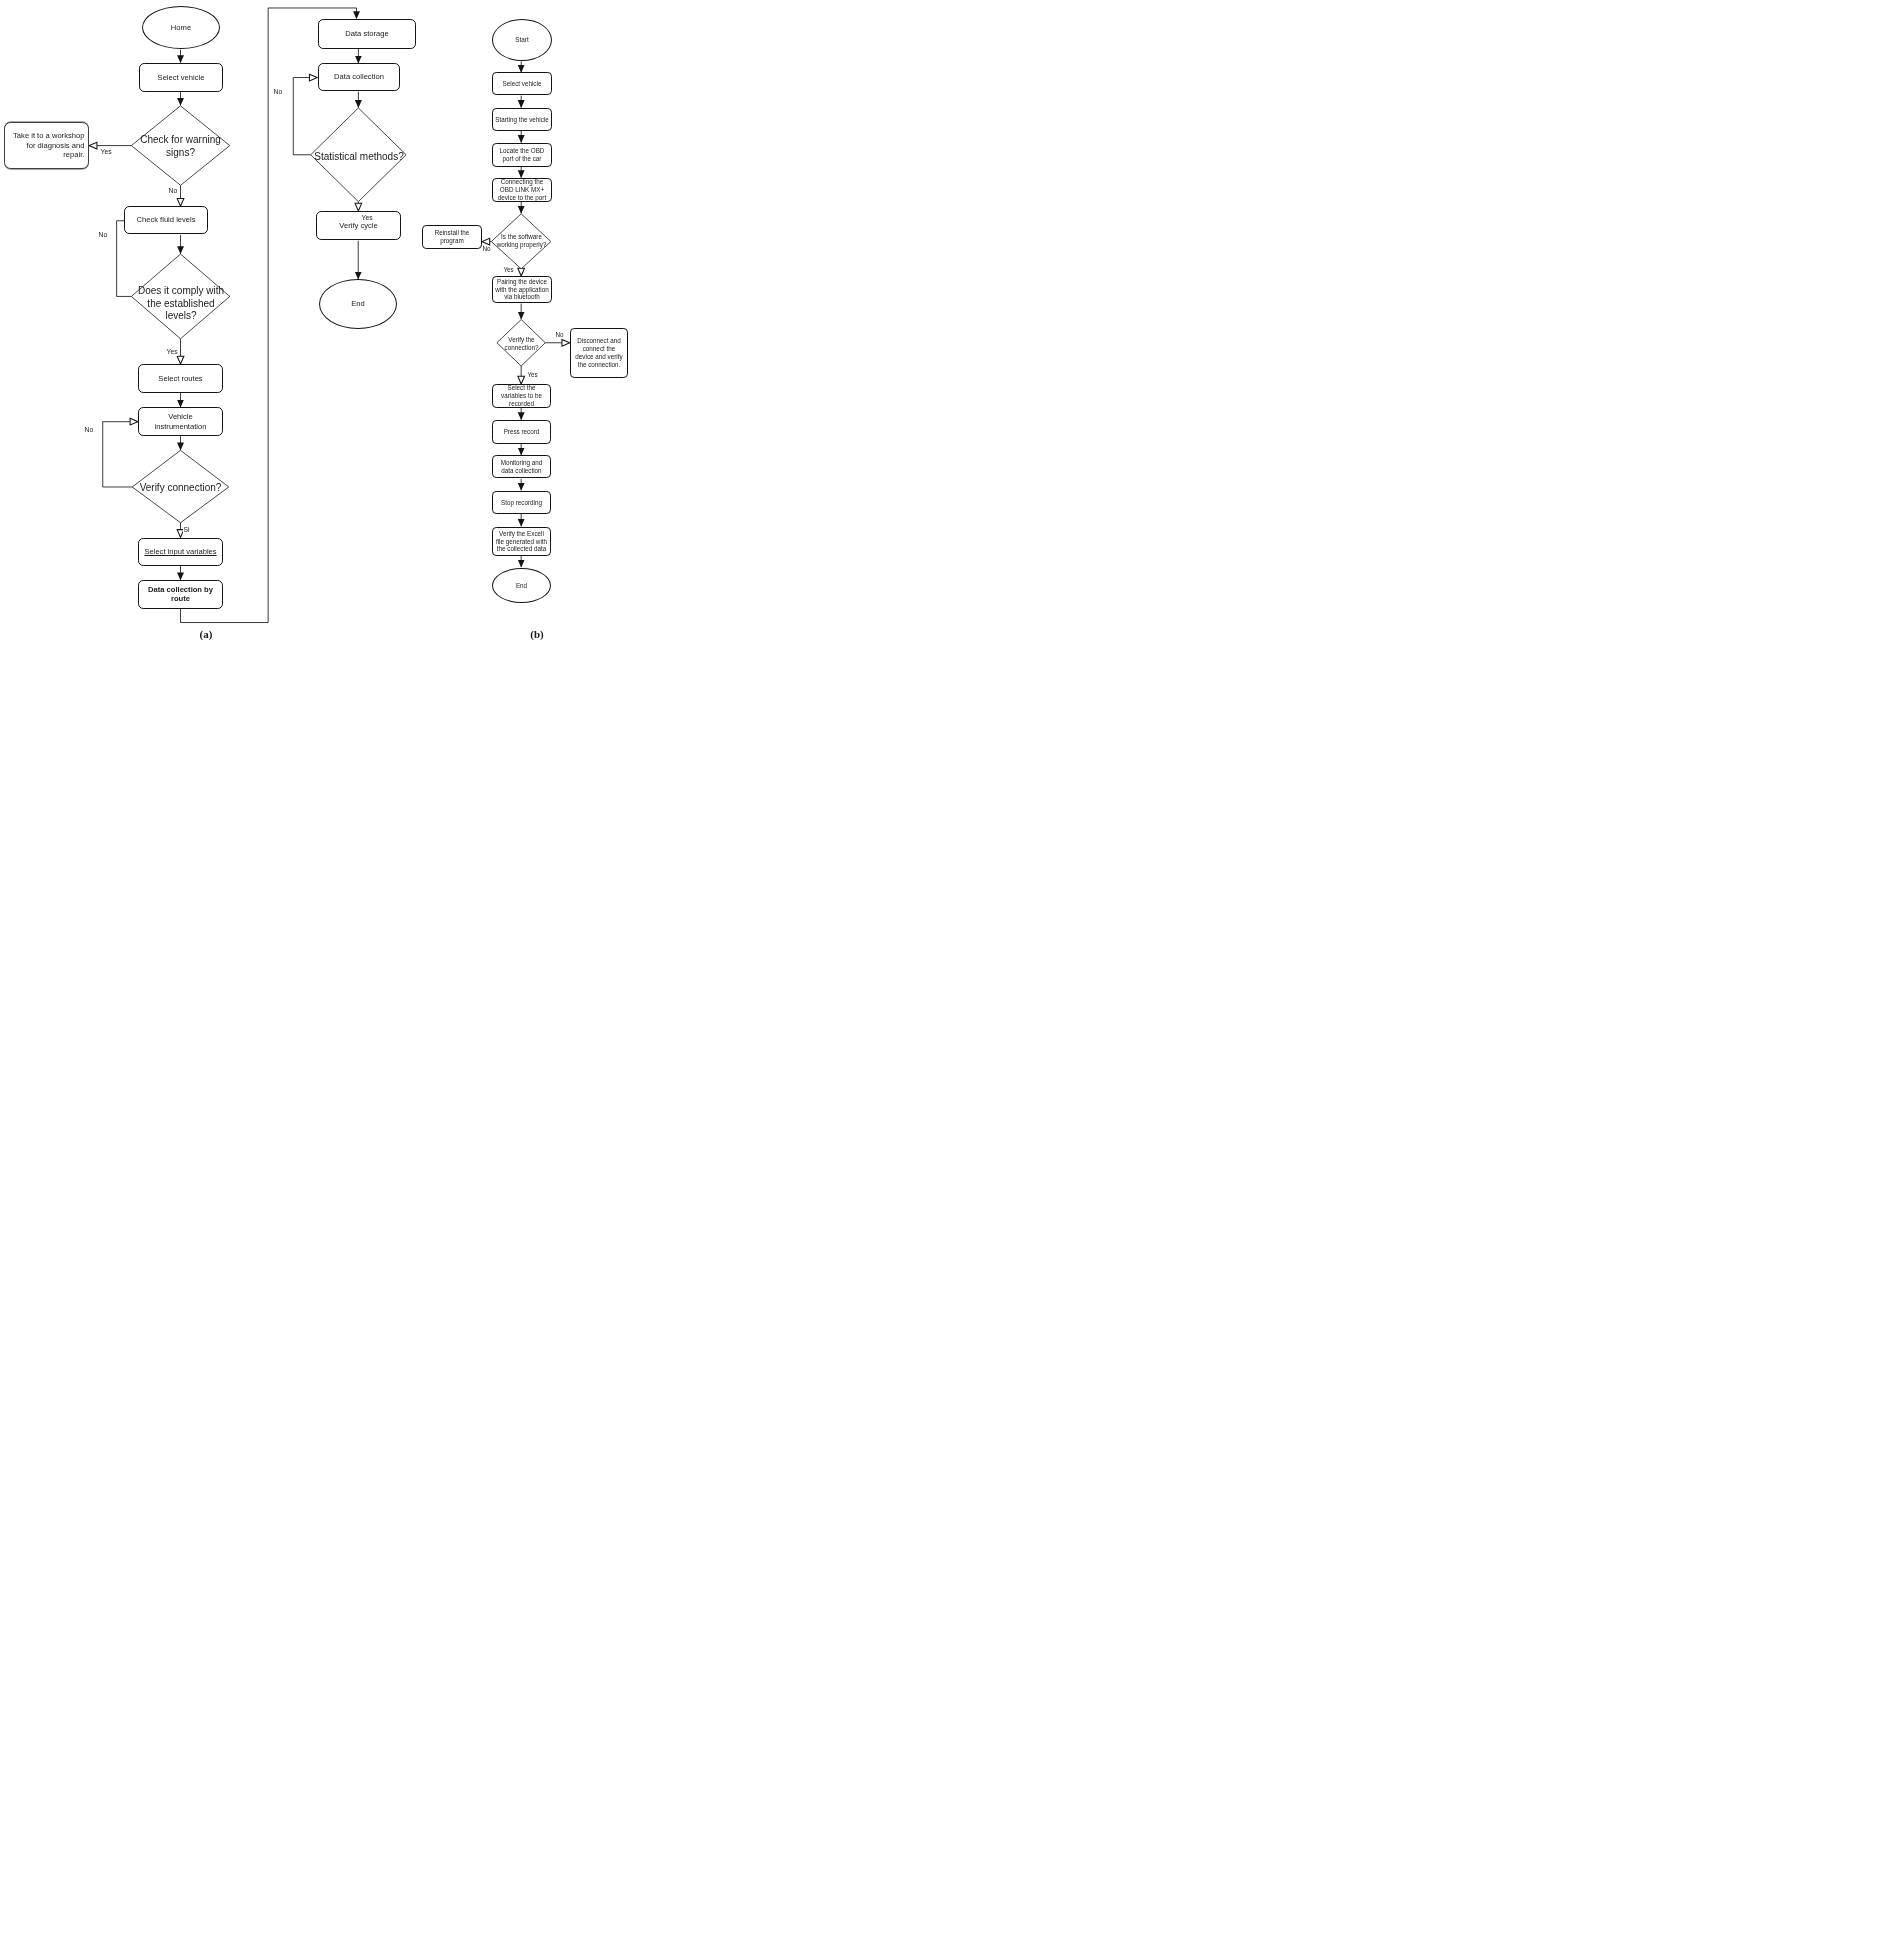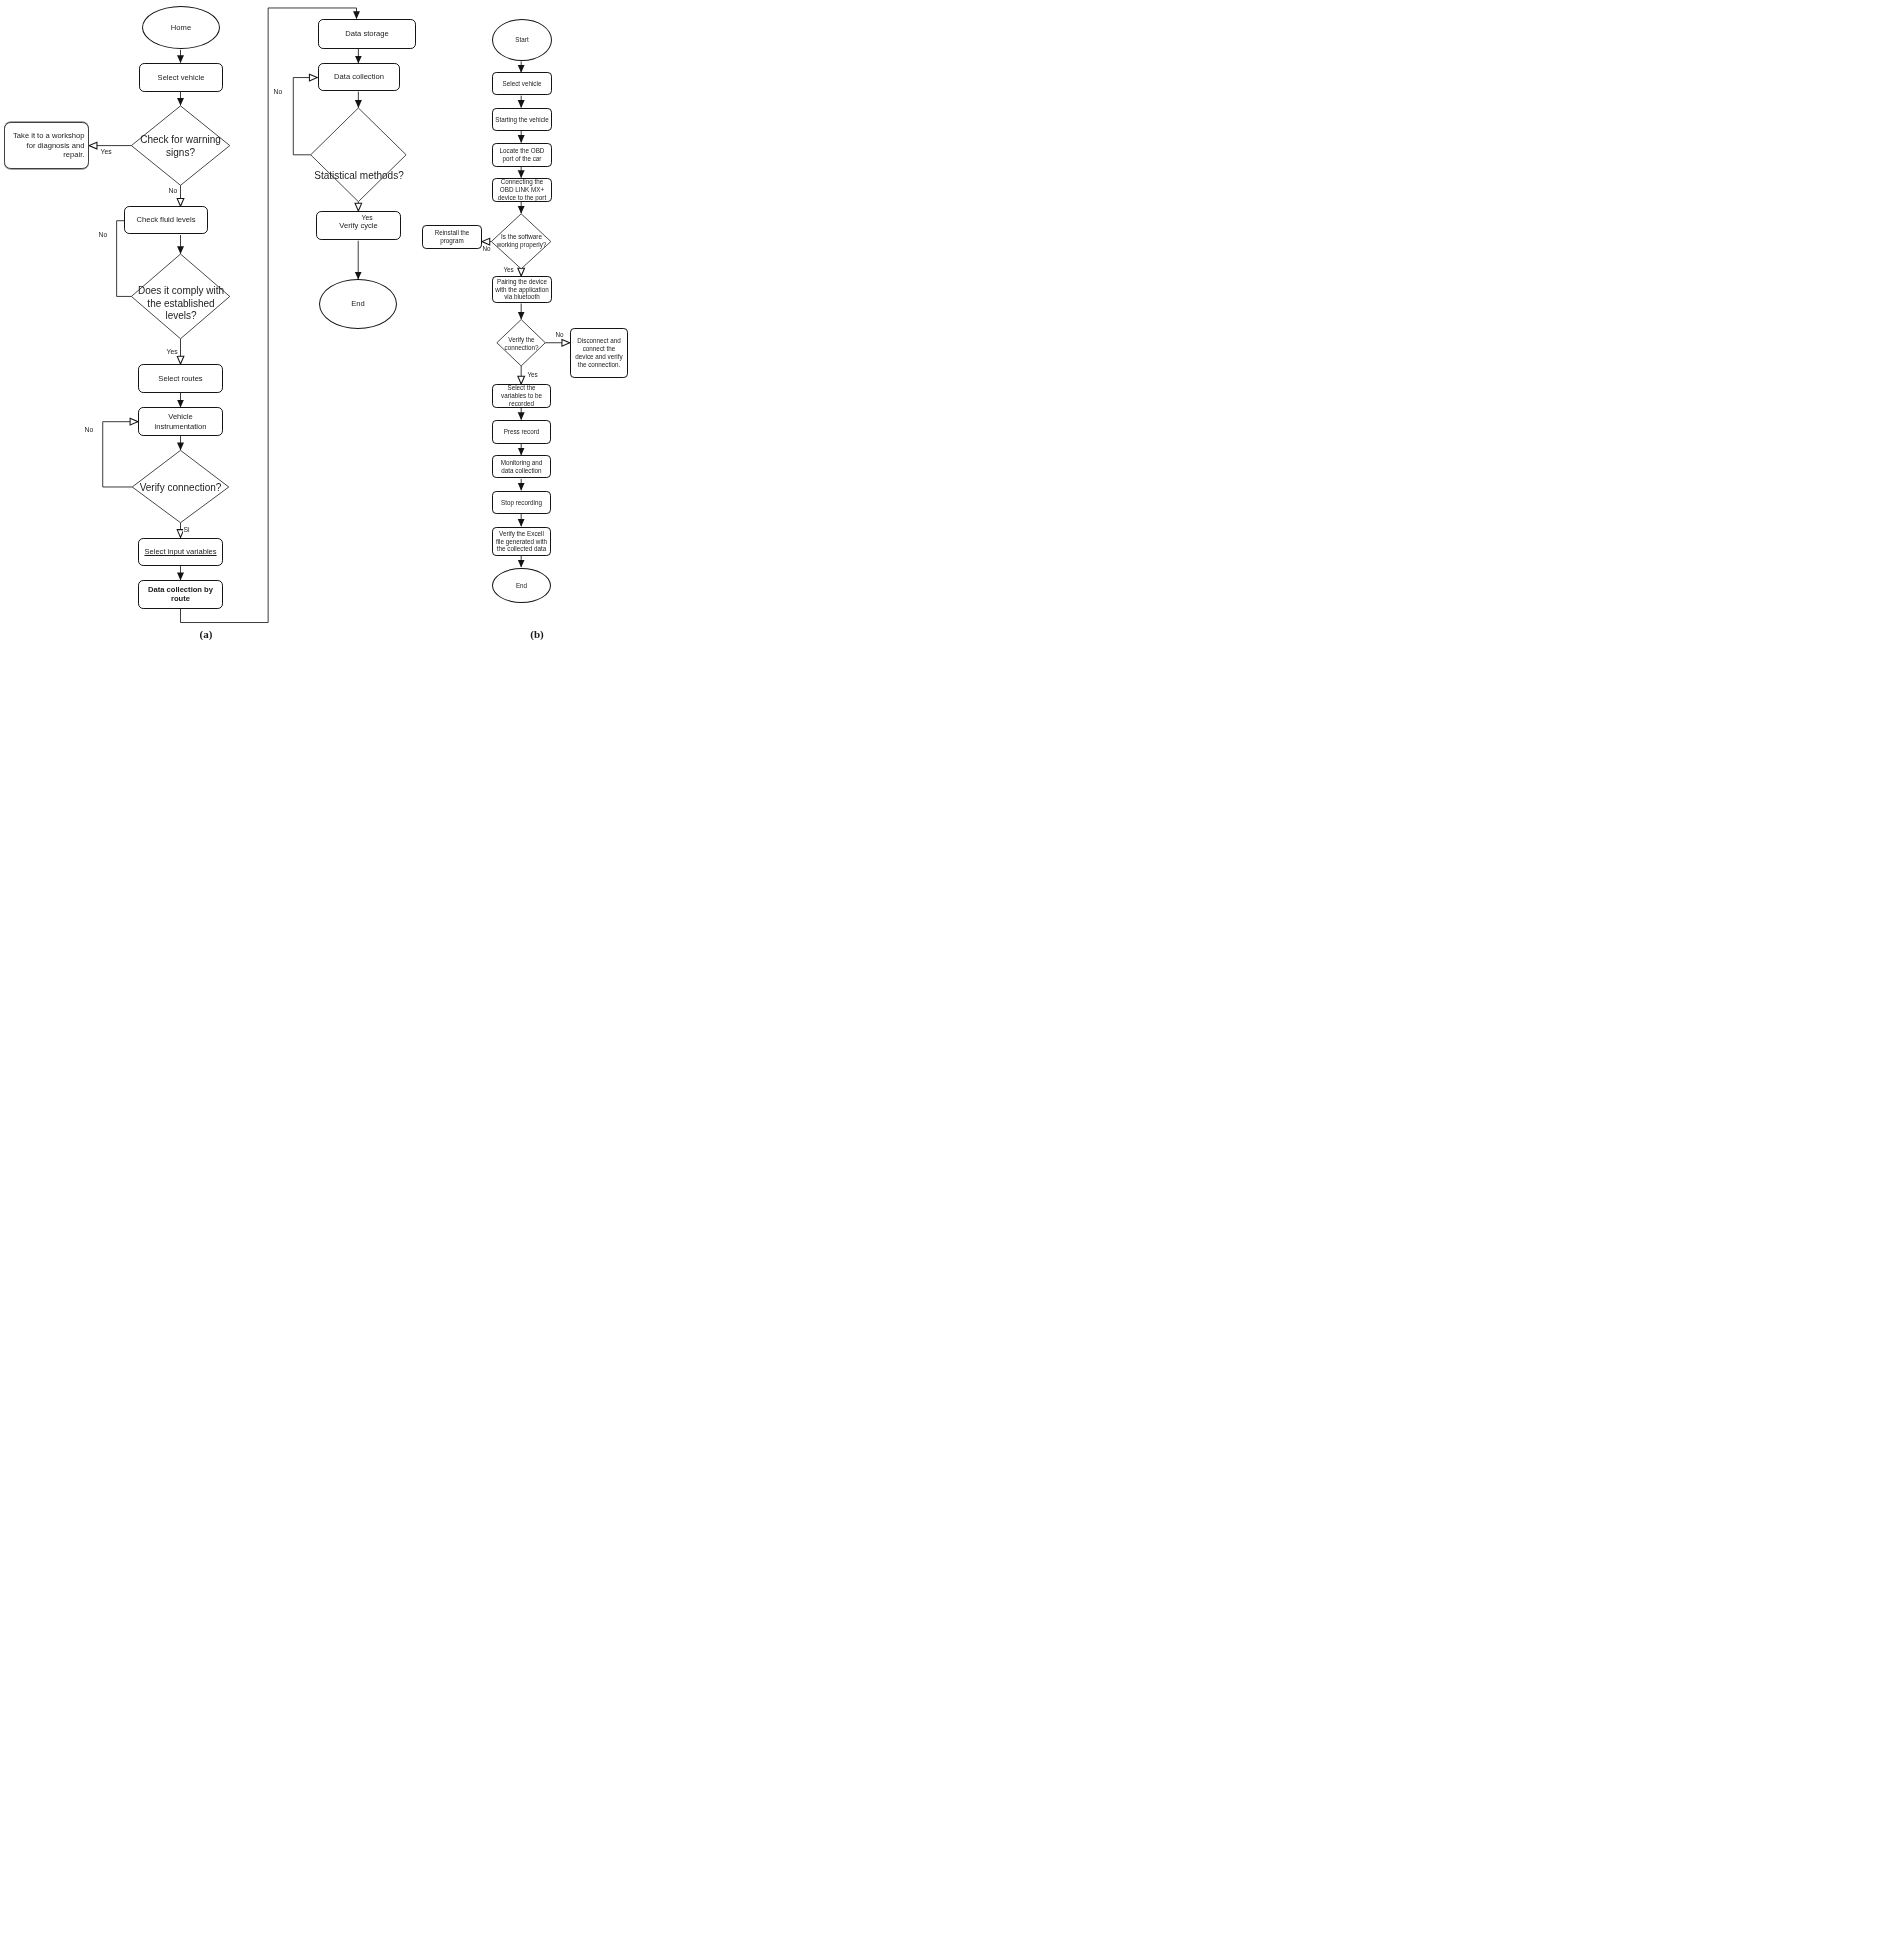--- a/index.html
+++ b/index.html
@@ -154,21 +154,21 @@
     </div>
 
   <div class="node" style="left:318px;top:19px;width:98px;height:30px;">
       <span>Data storage</span>
     </div>
 
   <div class="node" style="left:318px;top:63px;width:82px;height:28px;">
       <span>Data collection</span>
     </div>
 
-  <div class="dlabel" style="left:312px;top:151px;width:94px;margin-top:19px;">Statistical methods?</div>
+  <div class="dlabel" style="left:312px;top:151px;width:94px;">Statistical methods?</div>
 
   <div class="node" style="left:316px;top:211px;width:85px;height:29px;">
       <span>Verify cycle</span>
     </div>
 
   <div class="node ellipse" style="left:319px;top:279px;width:78px;height:50px;">
       <span>End</span>
     </div>
 
   <div class="elabel" style="left:100px;top:149px;">Yes</div>

